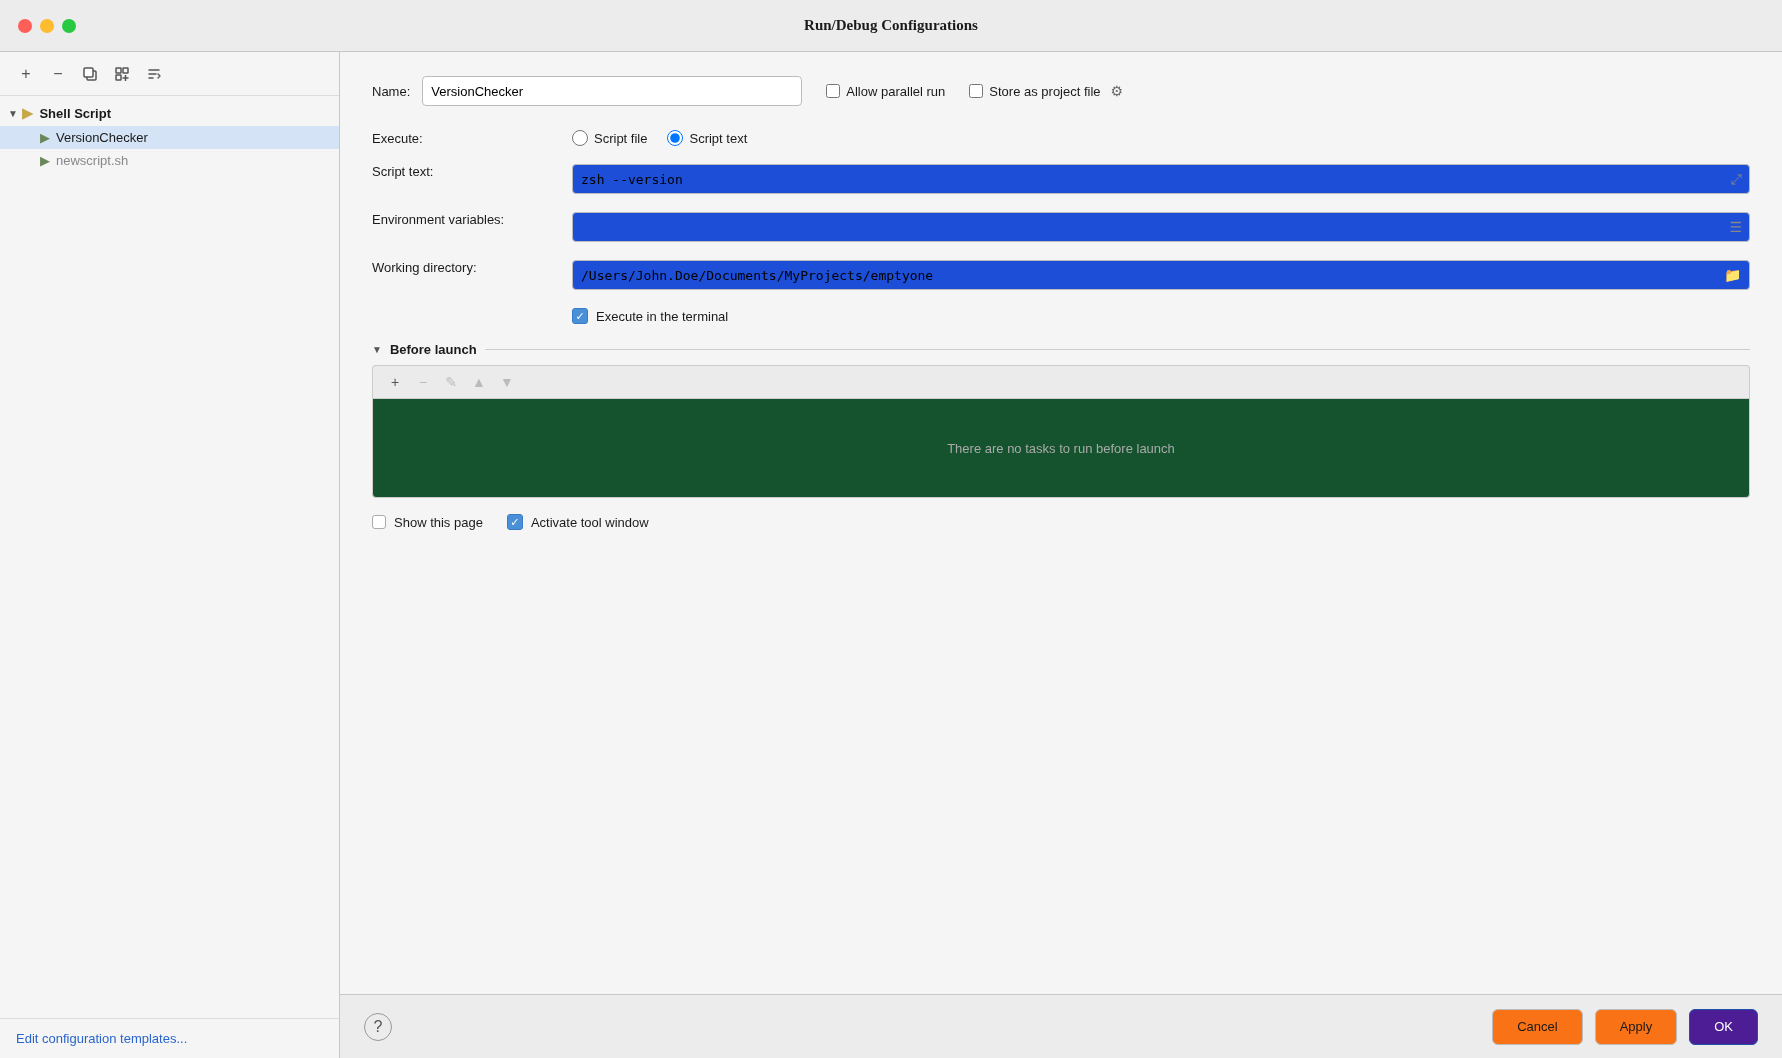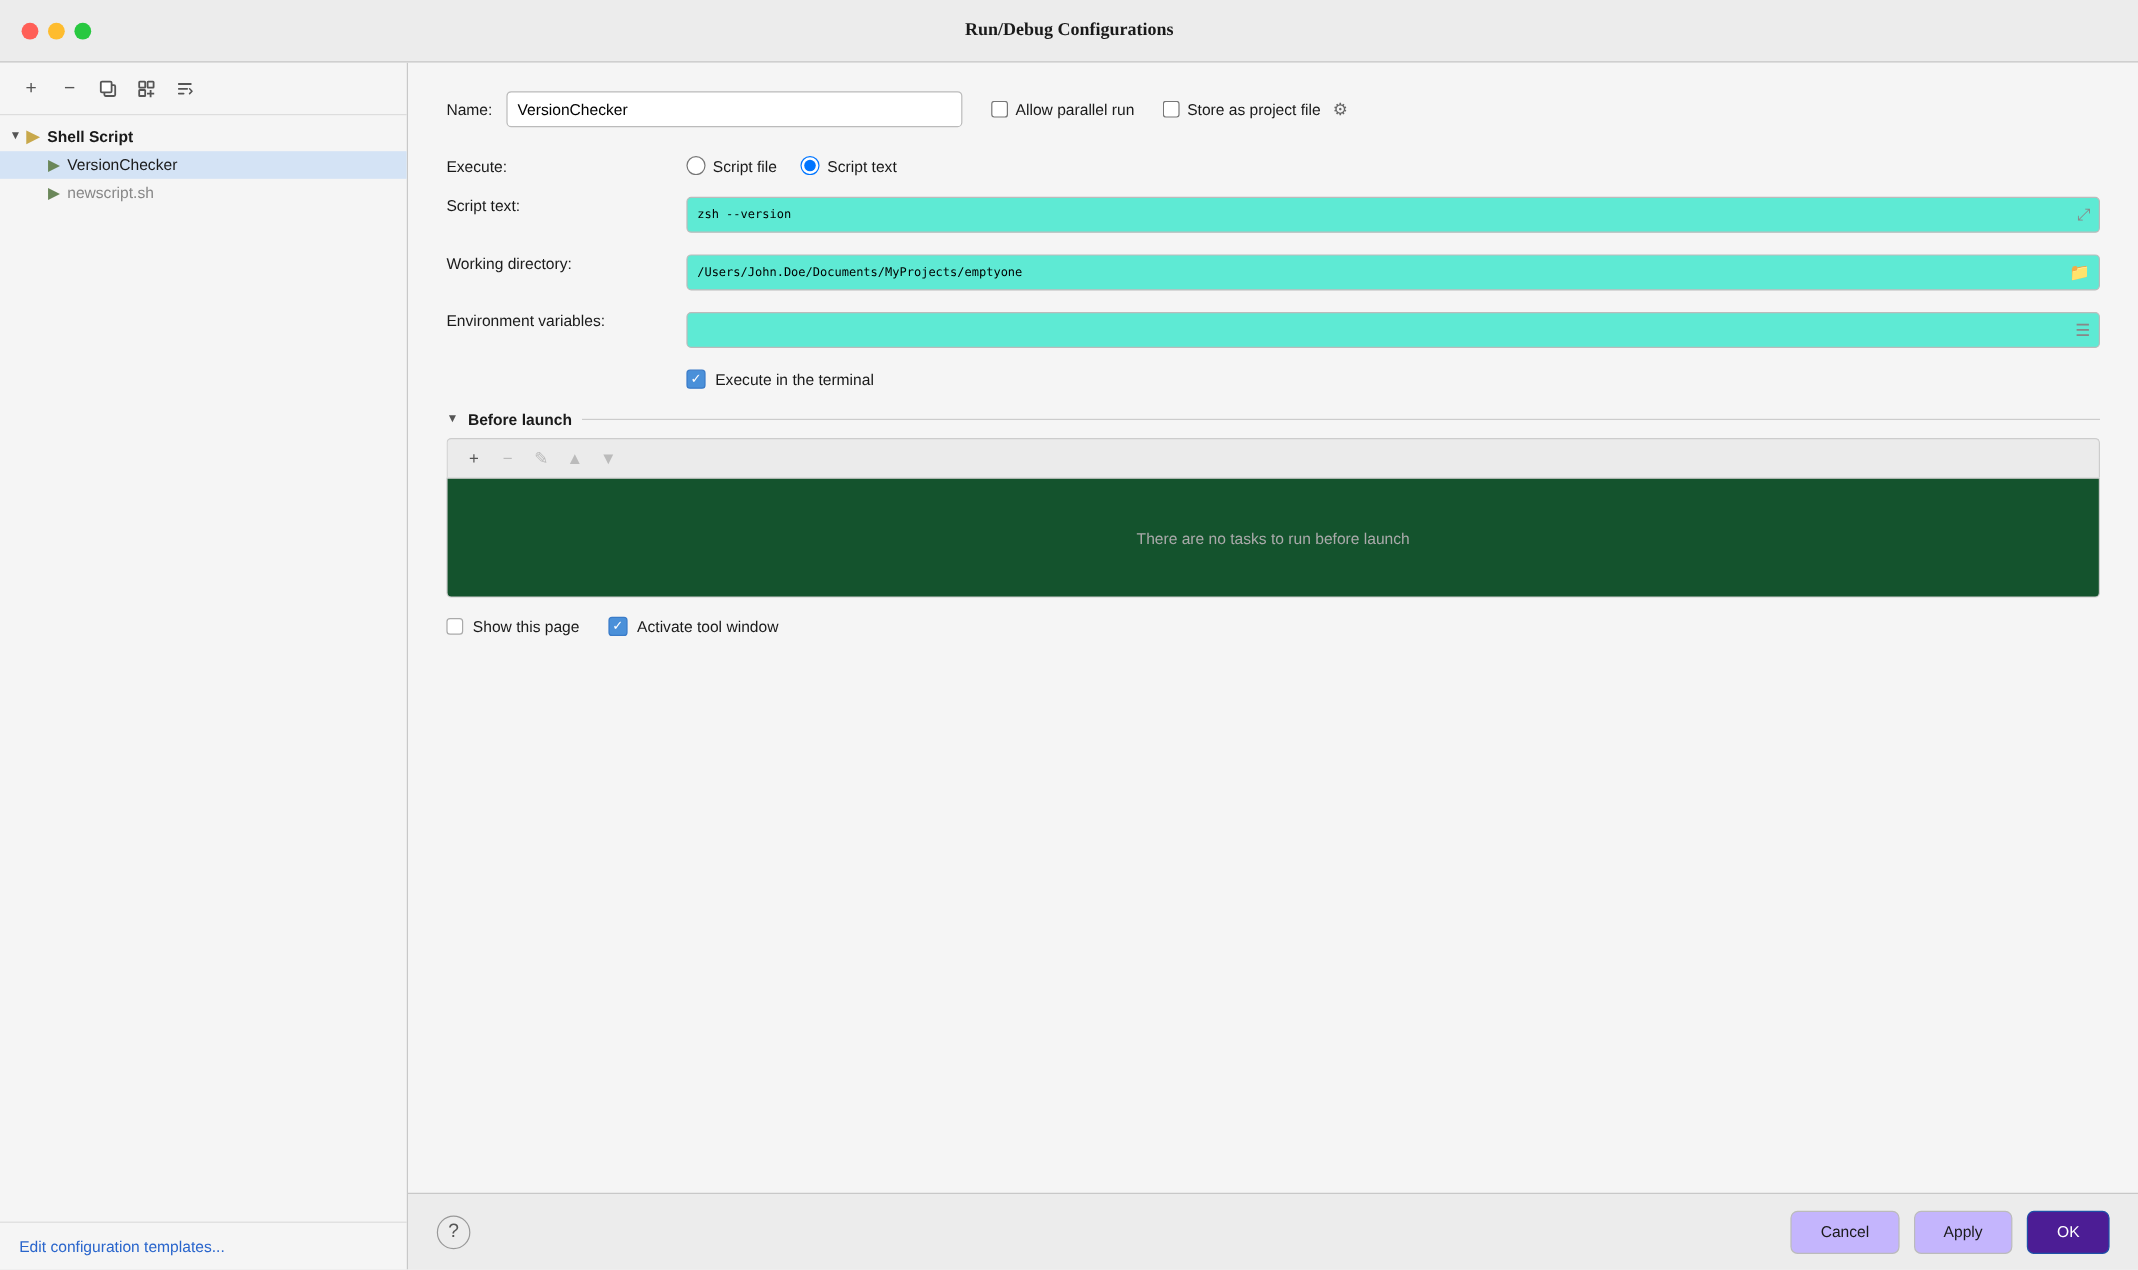--- a/index.html
+++ b/index.html
@@ -266,22 +266,22 @@
       cursor: pointer;
       color: #888;
       font-size: 14px;
       padding: 2px;
     }
     .script-text-input {
       height: 30px;
       border: 1px solid #bbb;
       border-radius: 4px;
       padding: 0 32px 0 8px;
-      font-size: 10px;
-      background: #5eead4;
+      font-size: 13px;
+      background: #1d4ed8;
       font-family: "Menlo", "Monaco", monospace;
       width: 100%;
     }
 
     
     .terminal-checkbox-row {
       display: flex;
       align-items: center;
       margin-bottom: 18px;
       padding-left: 200px;
@@ -426,21 +426,21 @@
       gap: 12px;
     }
     .btn {
       height: 36px;
       padding: 0 24px;
       border-radius: 6px;
       font-size: 13px;
       font-weight: 500;
       cursor: pointer;
       border: 1px solid #bbb;
-      background: #c4b5fd;
+      background: #f97316;
       color: #1a1a1a;
     }
     .btn-primary {
       background: #4c1d95;
       color: white;
       border-color: #1e50a8;
     }
   </style>
 </head>
 <body>
@@ -538,32 +538,32 @@
 
       <div class="form-row">
         <span class="form-label">Script text:</span>
         <div class="form-field input-wrapper">
           <input type="text" class="script-text-input" value="zsh --version" style="">
           <button class="input-icon-btn">⤢</button>
         </div>
       </div>
 
       <div class="form-row">
+        <span class="form-label">Environment variables:</span>
+        <div class="form-field input-wrapper">
+          <input type="text" class="script-text-input text-input-normal" value="" style="">
+          <button class="input-icon-btn">☰</button>
+        </div>
+      </div>
+
+      <div class="form-row">
         <span class="form-label">Working directory:</span>
         <div class="form-field input-wrapper">
           <input type="text" class="script-text-input text-input-normal" value="/Users/John.Doe/Documents/MyProjects/emptyone" style="">
           <button class="input-icon-btn">📁</button>
-        </div>
-      </div>
-
-      <div class="form-row">
-        <span class="form-label">Environment variables:</span>
-        <div class="form-field input-wrapper">
-          <input type="text" class="script-text-input text-input-normal" value="" style="">
-          <button class="input-icon-btn">☰</button>
         </div>
       </div>
 
       <div class="terminal-checkbox-row">
         <div class="terminal-checkbox-group">
           <div class="blue-checkbox"></div>
           <span class="checkbox-label">Execute in the terminal</span>
         </div>
       </div>
 

